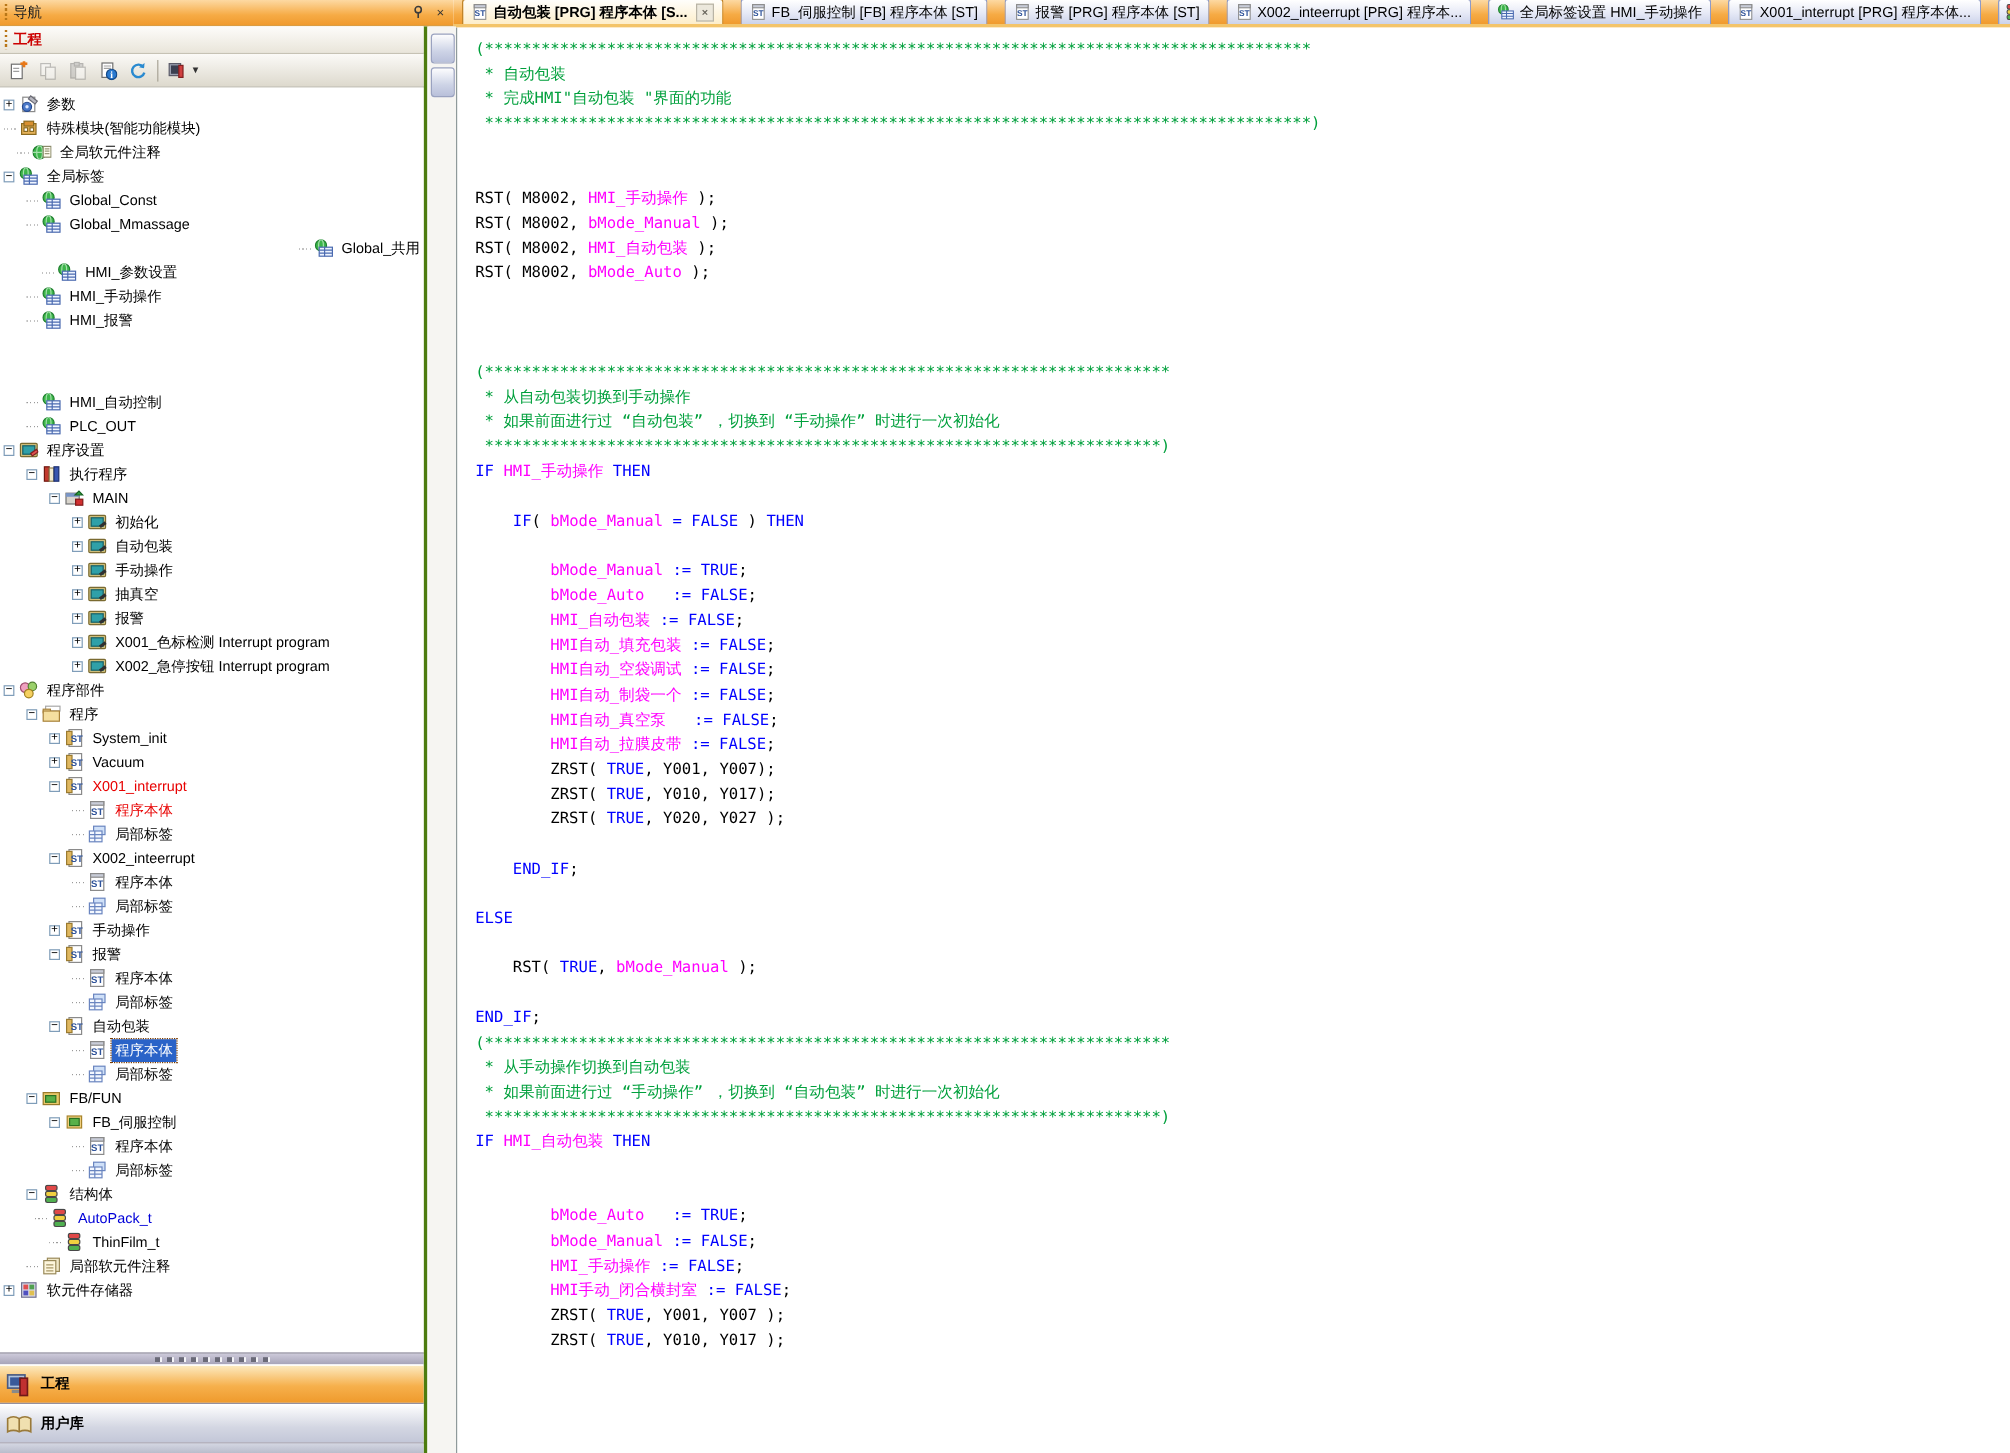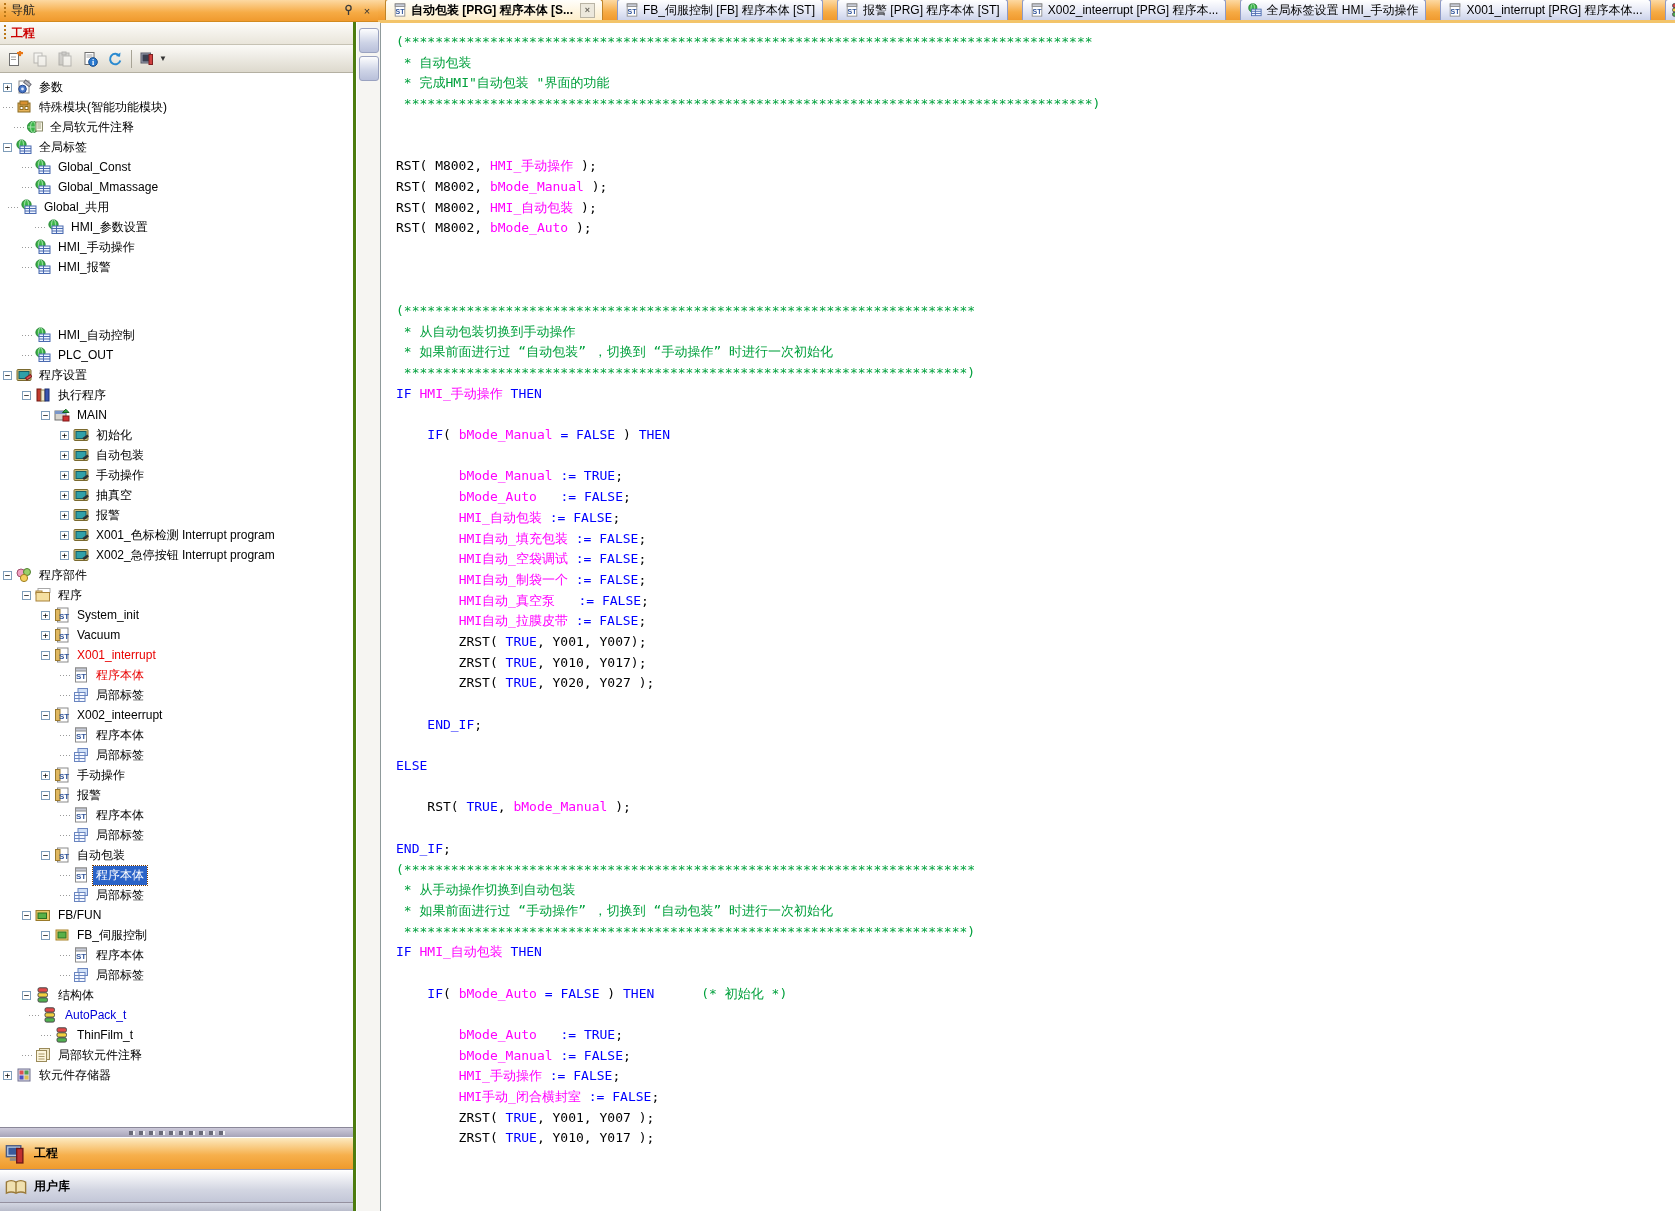--- a/index.html
+++ b/index.html
@@ -280,21 +280,21 @@
           <span class="ticon16"><svg viewBox="0 0 16 16" width="100%" height="100%">
               <circle cx="5.5" cy="5.5" r="4.6" fill="#3cb54a" stroke="#1f7f2e"></circle>
               <ellipse cx="5.5" cy="5.5" rx="2" ry="4.6" fill="none" stroke="#a5e0ab"></ellipse>
               <rect x="4" y="7" width="11" height="7.5" fill="#eef4ff" stroke="#4a6ab0"></rect>
               <line x1="4" y1="9.5" x2="15" y2="9.5" stroke="#4a6ab0"></line>
               <line x1="4" y1="12" x2="15" y2="12" stroke="#4a6ab0"></line>
               <line x1="8.5" y1="7" x2="8.5" y2="14.5" stroke="#4a6ab0"></line>
             </svg></span>
           <span class="tlabel">Global_Mmassage</span>
         </div>
-        <div class="trow" style="padding-left: 8px;">
+        <div class="trow" style="padding-left: 8px; justify-content: flex-end;">
           <span class="stub"></span>
           <span class="ticon16"><svg viewBox="0 0 16 16" width="100%" height="100%">
               <circle cx="5.5" cy="5.5" r="4.6" fill="#3cb54a" stroke="#1f7f2e"></circle>
               <ellipse cx="5.5" cy="5.5" rx="2" ry="4.6" fill="none" stroke="#a5e0ab"></ellipse>
               <rect x="4" y="7" width="11" height="7.5" fill="#eef4ff" stroke="#4a6ab0"></rect>
               <line x1="4" y1="9.5" x2="15" y2="9.5" stroke="#4a6ab0"></line>
               <line x1="4" y1="12" x2="15" y2="12" stroke="#4a6ab0"></line>
               <line x1="8.5" y1="7" x2="8.5" y2="14.5" stroke="#4a6ab0"></line>
             </svg></span>
           <span class="tlabel">Global_共用</span>
@@ -766,21 +766,20 @@
       <div class="cl">&nbsp;</div>
       <div class="cl"><span class="p">    RST( </span><span class="k">TRUE</span><span class="p">, </span><span class="v">bMode_Manual</span><span class="p"> );</span></div>
       <div class="cl">&nbsp;</div>
       <div class="cl"><span class="k">END_IF</span><span class="p">;</span></div>
       <div class="cl"><span class="c">(*************************************************************************</span></div>
       <div class="cl"><span class="c"> * 从手动操作切换到自动包装</span></div>
       <div class="cl"><span class="c"> * 如果前面进行过 “手动操作” ，切换到 “自动包装” 时进行一次初始化</span></div>
       <div class="cl"><span class="c"> ************************************************************************)</span></div>
       <div class="cl"><span class="k">IF </span><span class="v">HMI_自动包装</span><span class="k"> THEN</span></div>
       <div class="cl">&nbsp;</div>
-      <div class="cl"><span class="p">    </span><span class="k">IF</span><span class="p">( </span><span class="v">bMode_Auto</span><span class="p"> </span><span class="k">=</span><span class="p"> </span><span class="k">FALSE</span><span class="p"> ) </span><span class="k">THEN</span><span class="p">      </span><span class="c">(* 初始化 *)</span></div>
       <div class="cl">&nbsp;</div>
       <div class="cl"><span class="p">        </span><span class="v">bMode_Auto</span><span class="p">   </span><span class="k">:=</span><span class="p"> </span><span class="k">TRUE</span><span class="p">;</span></div>
       <div class="cl"><span class="p">        </span><span class="v">bMode_Manual</span><span class="p"> </span><span class="k">:=</span><span class="p"> </span><span class="k">FALSE</span><span class="p">;</span></div>
       <div class="cl"><span class="p">        </span><span class="v">HMI_手动操作</span><span class="p"> </span><span class="k">:=</span><span class="p"> </span><span class="k">FALSE</span><span class="p">;</span></div>
       <div class="cl"><span class="p">        </span><span class="v">HMI手动_闭合横封室</span><span class="p"> </span><span class="k">:=</span><span class="p"> </span><span class="k">FALSE</span><span class="p">;</span></div>
       <div class="cl"><span class="p">        ZRST( </span><span class="k">TRUE</span><span class="p">, Y001, Y007 );</span></div>
       <div class="cl"><span class="p">        ZRST( </span><span class="k">TRUE</span><span class="p">, Y010, Y017 );</span></div>
     </div>
 
 </div>

